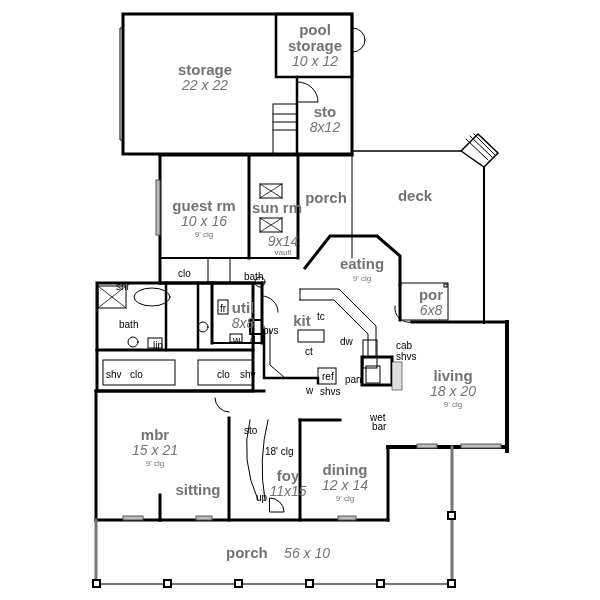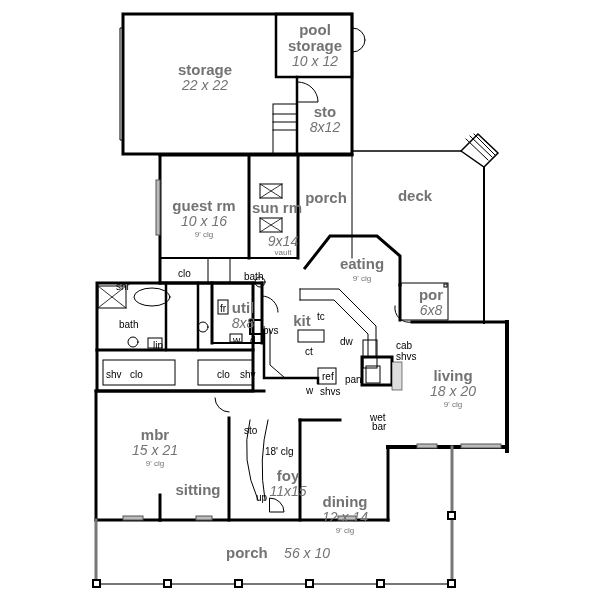--- a/index.html
+++ b/index.html
@@ -209,21 +209,21 @@
   <span class="clg">9' clg</span>
 </div>
 <div class="lbl" style="left:170px;top:482px;width:56px;">
   <span class="name">sitting</span>
 </div>
 <div class="small" style="left:265px;top:446px;">18' clg</div>
 <div class="lbl" style="left:266px;top:468px;width:44px;">
   <span class="name">foy</span>
   <span class="dim">11x15</span>
 </div>
-<div class="lbl" style="left:312px;top:462px;width:66px;margin-top:32px;">
+<div class="lbl" style="left:312px;top:462px;width:66px;">
   <span class="name">dining</span>
   <span class="dim">12 x 14</span>
   <span class="clg">9' clg</span>
 </div>
 <div class="lbl" style="left:208px;top:545px;width:140px;">
   <span class="name" style="display:inline">porch</span>
   <span class="dim" style="display:inline;margin-left:12px">56 x 10</span>
 </div>
 
 <div class="small" style="left:178px;top:268px;">clo</div>

